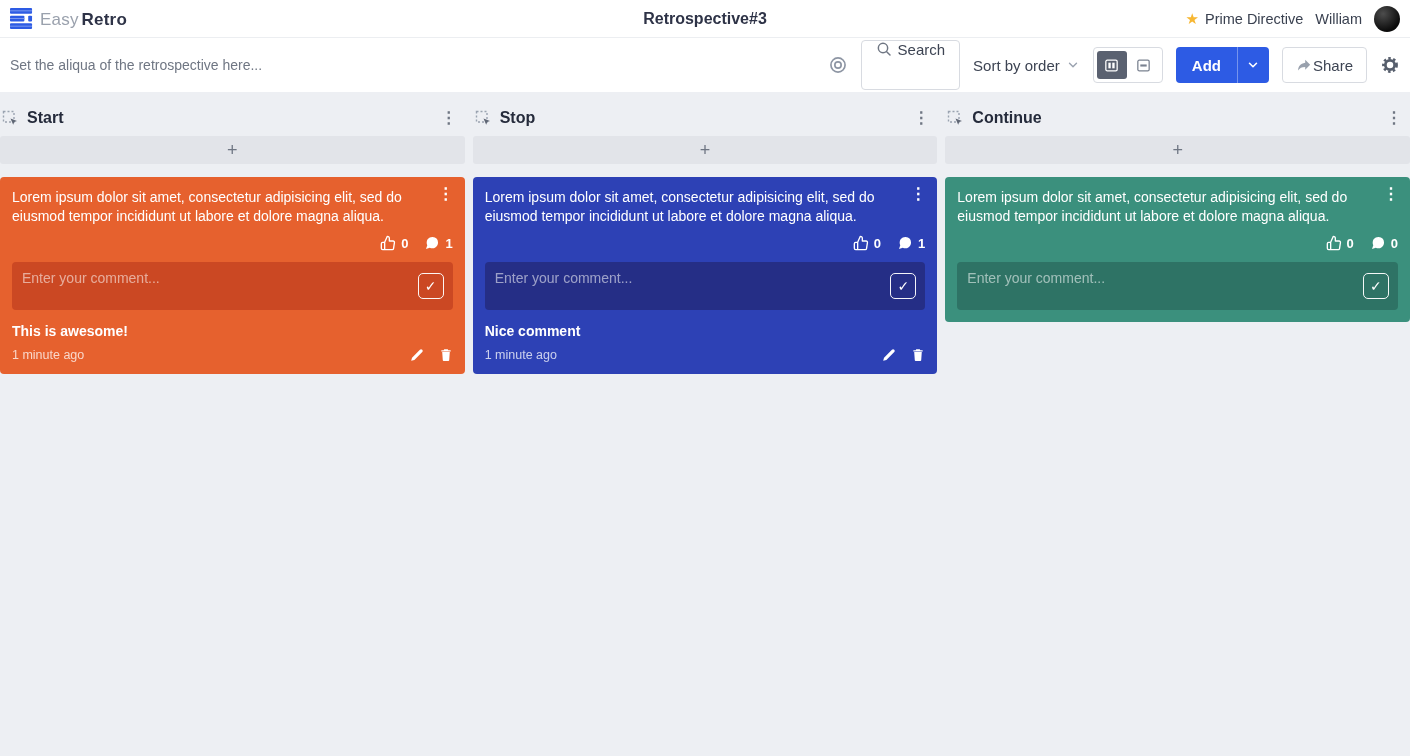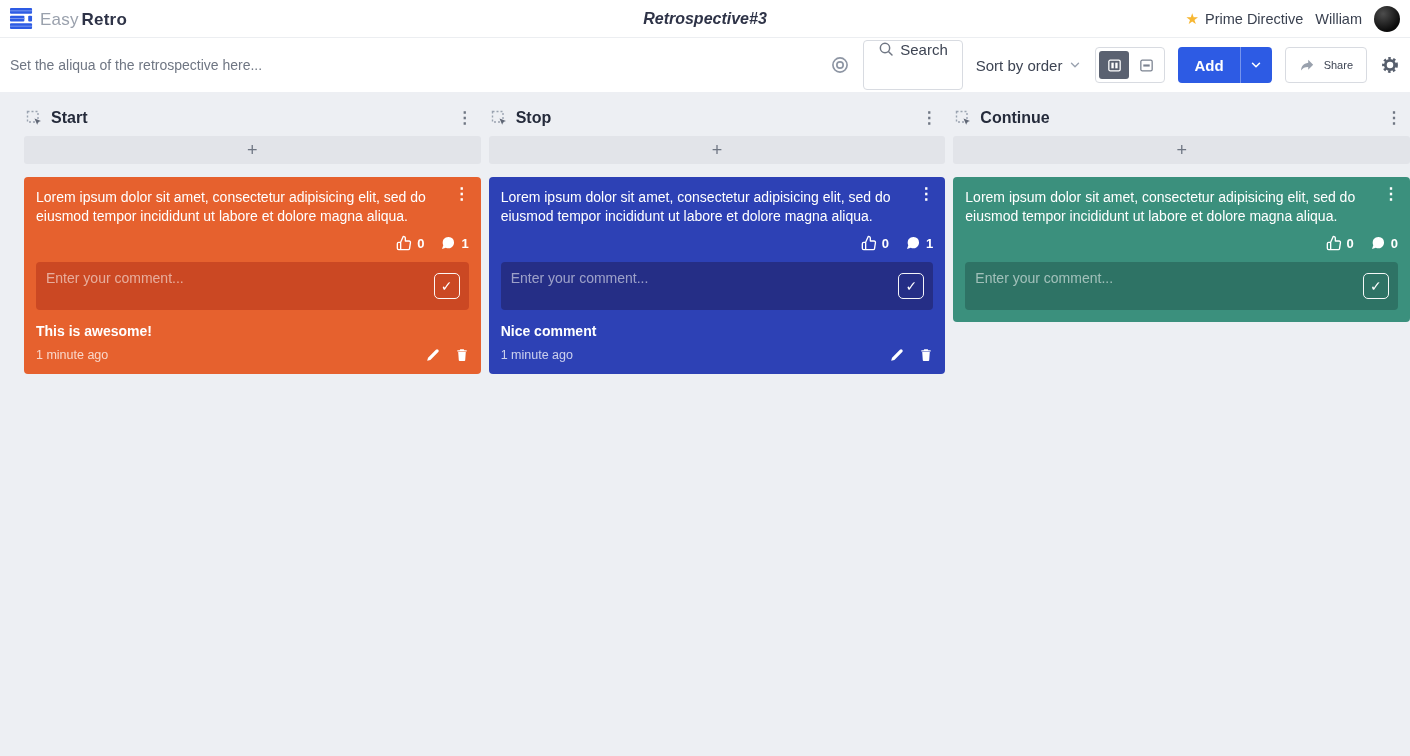--- a/index.html
+++ b/index.html
@@ -15,21 +15,21 @@
   
   .header {
     height:38px; background:#fff; border-bottom:1px solid #eceef1;
     display:flex; align-items:center; padding:0 10px; position:relative;
   }
   .logo { display:flex; align-items:flex-end; gap:7px; cursor:pointer; }
   .logo-easy { font-size:17px; color:#9aa1ad; letter-spacing:.2px; }
   .logo-retro { font-size:17px; font-weight:800; color:#2e3347; letter-spacing:.2px; }
   .header-title {
     position:absolute; left:50%; transform:translateX(-50%);
-    font-weight:700; font-size:16px; color:#2e3347;font-style:italic;
+    font-weight:700; font-size:16px; color:#2e3347;
   }
   .header-right { margin-left:auto; display:flex; align-items:center; gap:12px; }
   .prime { display:flex; align-items:center; gap:6px; font-size:14.5px; color:#3a4150; cursor:pointer; }
   .star { color:#f7b733; font-size:15px; line-height:1; }
   .username { font-size:14.5px; color:#3a4150; cursor:pointer; }
   .avatar {
     width:26px; height:26px; border-radius:50%;
     background:radial-gradient(circle at 35% 30%, #4d4d4d, #0b0b0b 70%);
     cursor:pointer;
   }
@@ -45,27 +45,27 @@
     font-size:15px; color:#3d4453; background:#fff;
   }
   .sort { display:flex; align-items:center; gap:6px; font-size:15px; color:#3d4453; cursor:pointer; }
   .view-group { display:flex; align-items:center; gap:2px; border:1px solid #d8dbe1; border-radius:4px; padding:3px; background:#fff; }
   .view-btn { width:30px; height:28px; border-radius:3px; display:flex; align-items:center; justify-content:center; cursor:pointer; }
   .view-btn.selected { background:#5a6170; }
   .add-btn { display:flex; align-items:stretch; height:36px; background:#2d5be4; border-radius:4px; overflow:hidden; cursor:pointer; }
   .add-main { padding:0 16px; display:flex; align-items:center; color:#fff; font-weight:700; font-size:15px; }
   .add-caret { width:32px; display:flex; align-items:center; justify-content:center; border-left:1px solid rgba(255,255,255,.35); }
   .share-btn {
-    display:flex; align-items:center; gap:8px; height:36px; padding:0 13px;
+    display:flex; align-items:center; height:36px; padding:0 13px;
     border:1px solid #d8dbe1; border-radius:4px; background:#fff;
-    font-size:11px; color:#3d4453; cursor:pointer;
+    font-size:15px; color:#3d4453; cursor:pointer;
   }
 
   
-  .board { padding:10px 0 0 24px; display:grid; grid-template-columns:repeat(3,1fr); gap:8px; align-items:start; }
+  .board { padding:10px 0 0 0; display:grid; grid-template-columns:repeat(3,1fr); gap:8px; align-items:start; }
   .col-header { display:flex; align-items:center; gap:8px; padding:7px 8px 9px 2px; }
   .col-title { font-weight:700; font-size:16px; color:#252b3b; }
   .kebab { font-size:16px; font-weight:700; color:#6f7683; line-height:1; cursor:pointer; letter-spacing:0; }
   .col-kebab { margin-left:auto; }
   .add-card {
     height:28px; background:#e2e4e9; border-radius:3px; margin-bottom:13px;
     display:flex; align-items:center; justify-content:center;
     font-size:18px; color:#6f7683; cursor:pointer;
   }
   .card { border-radius:4px; padding:11px 12px 12px; color:#fff; position:relative; }

